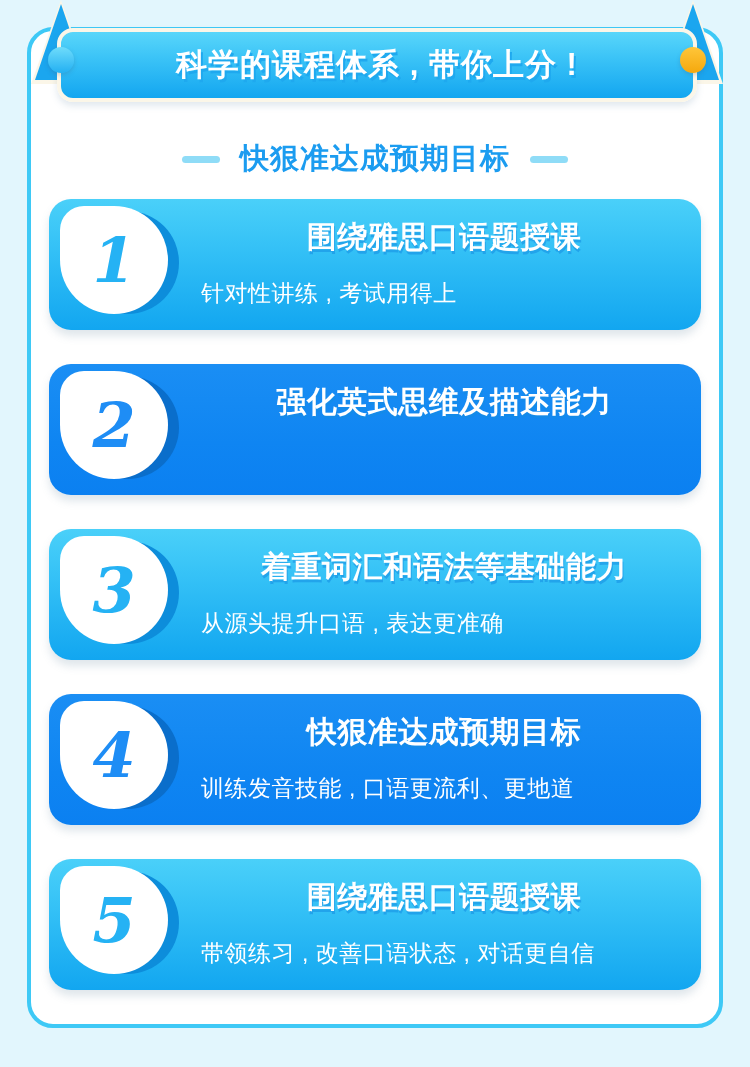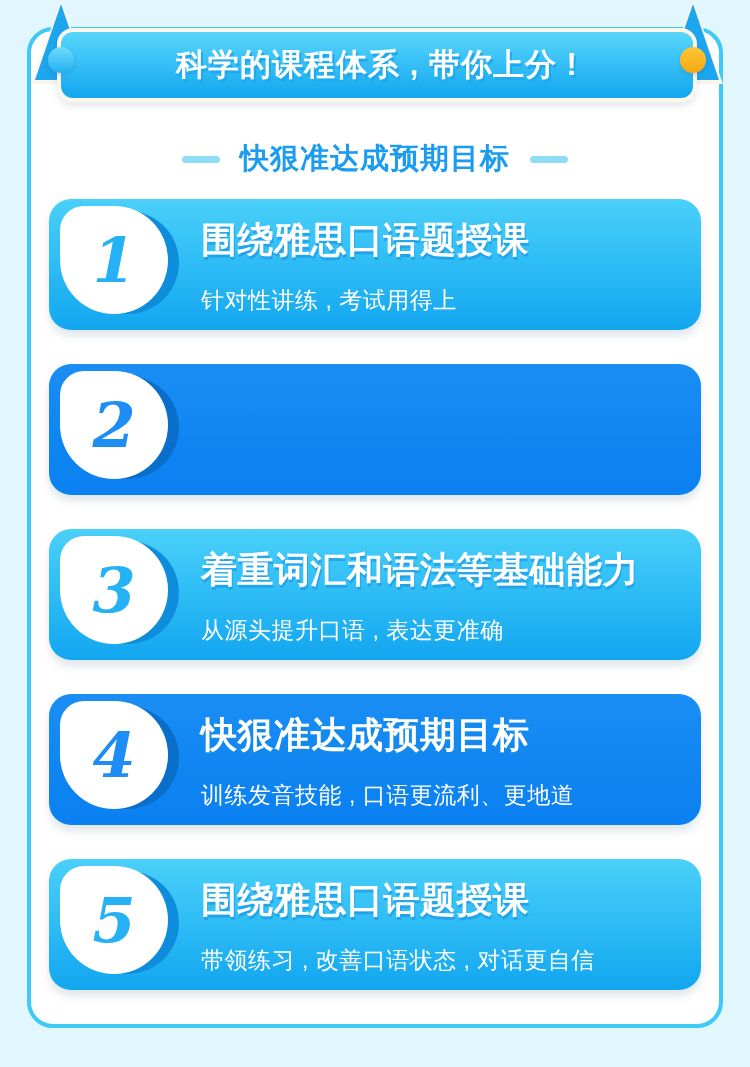--- a/index.html
+++ b/index.html
@@ -179,27 +179,28 @@
   }
   .card.dark .badge-num { color: #1e8df5; }
 
   .card-text {
     position: absolute;
     left: 152px;
     top: 20px;
     right: 14px;
   }
   .card-title {
-    font-size: 36px;
+    font-size: 30px;
     font-weight: bold;
     color: #ffffff;
     letter-spacing: 0.5px;
     text-shadow: 1px 3px 0 rgba(20,140,225,0.55);
     white-space: nowrap;
     line-height: 1.18;
+    text-align: center;
   }
   .card-sub {
     margin-top: 24px;
     font-size: 23px;
     color: #ffffff;
     letter-spacing: 0.5px;
     white-space: nowrap;
   }
 </style>
 </head>
@@ -241,20 +242,21 @@
       </div>
     </div>
 
     <div class="card dark">
       <div class="badge">
         <div class="badge-ring"></div>
         <div class="badge-shape"></div>
         <div class="badge-num">2</div>
       </div>
       <div class="card-text">
+        <div class="card-title">强化英式思维及描述能力</div>
       </div>
     </div>
 
     <div class="card light">
       <div class="badge">
         <div class="badge-ring"></div>
         <div class="badge-shape"></div>
         <div class="badge-num">3</div>
       </div>
       <div class="card-text">

